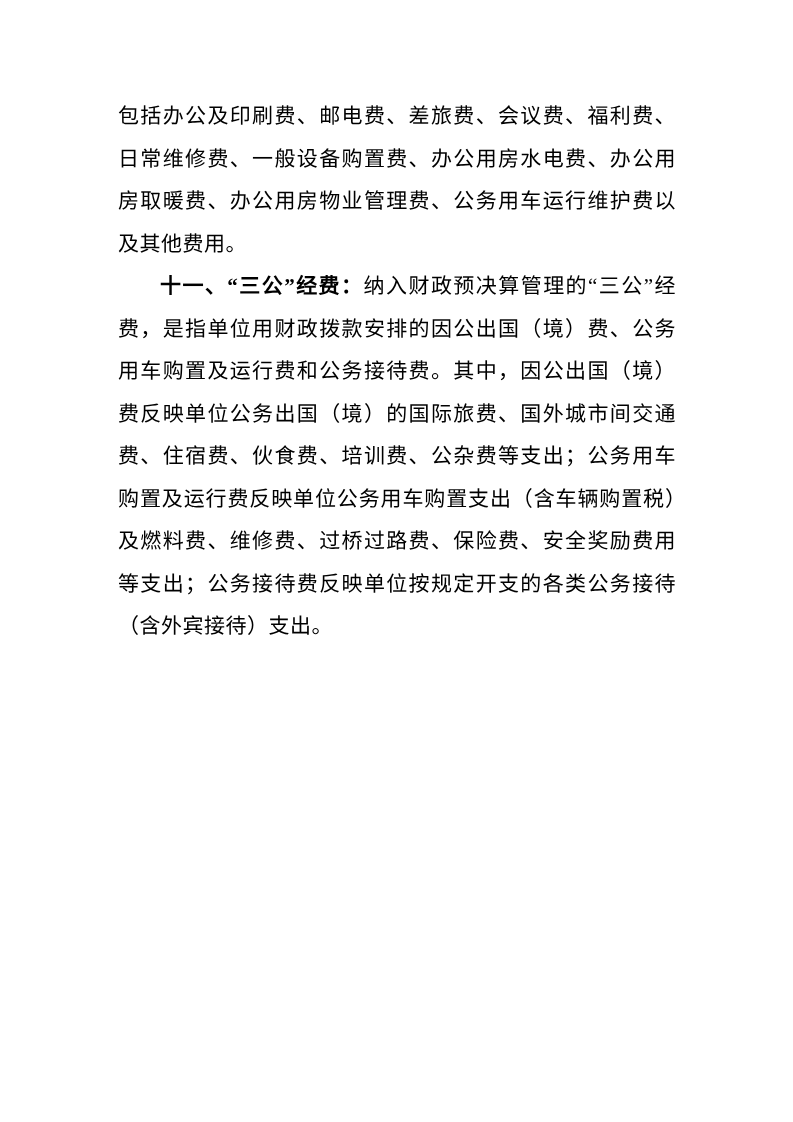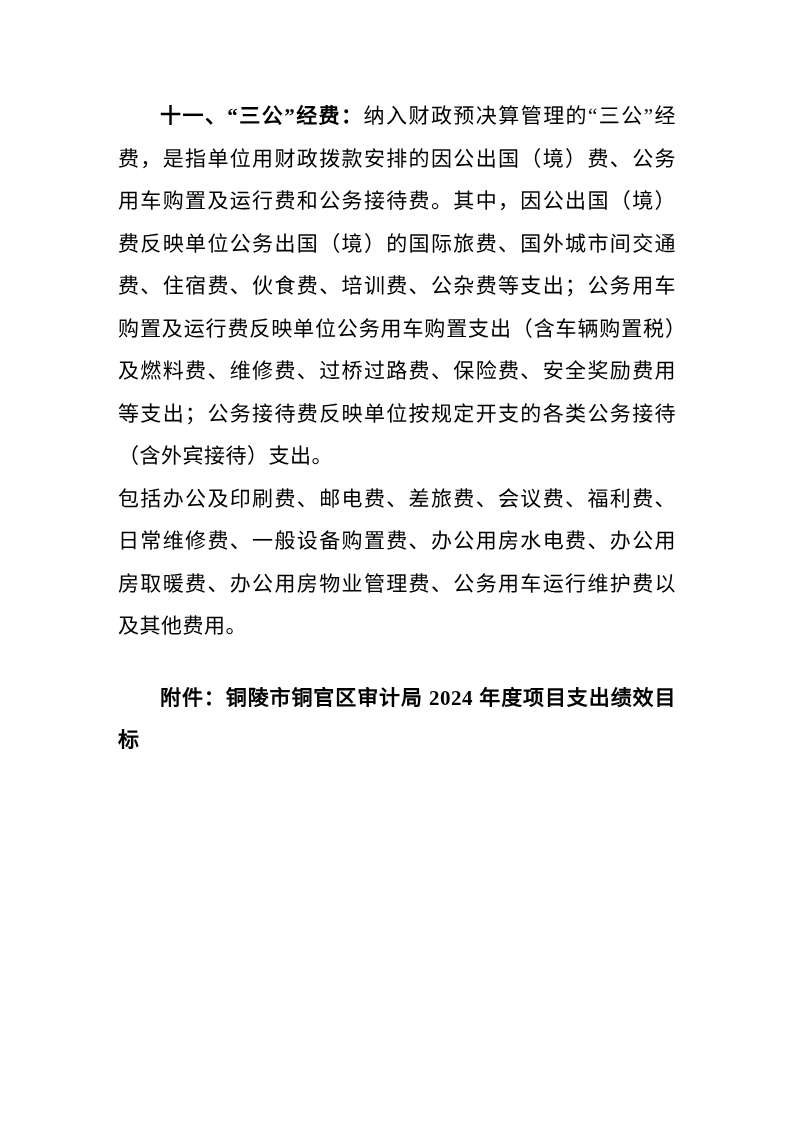--- a/index.html
+++ b/index.html
@@ -34,19 +34,18 @@
   .attachment {
     margin-top: 29px;
     font-weight: bold;
   }
 </style>
 </head>
 <body style="background: rgb(255, 255, 255); color: rgb(0, 0, 0);">
 
 <div class="page">
 
+  <p class="doc-text">包括办公及印刷费、邮电费、差旅费、会议费、福利费、日常维修费、一般设备购置费、办公用房水电费、办公用房取暖费、办公用房物业管理费、公务用车运行维护费以及其他费用。</p>
+
   <p class="doc-text indent"><strong class="lead-bold">十一、“三公”经费：</strong><span>纳入财政预决算管理的“三公”经费，是指单位用财政拨款安排的因公出国（境）费、公务用车购置及运行费和公务接待费。其中，因公出国（境）费反映单位公务出国（境）的国际旅费、国外城市间交通费、住宿费、伙食费、培训费、公杂费等支出；公务用车购置及运行费反映单位公务用车购置支出（含车辆购置税）及燃料费、维修费、过桥过路费、保险费、安全奖励费用等支出；公务接待费反映单位按规定开支的各类公务接待（含外宾接待）支出。</span></p>
 
-  <p class="doc-text">包括办公及印刷费、邮电费、差旅费、会议费、福利费、日常维修费、一般设备购置费、办公用房水电费、办公用房取暖费、办公用房物业管理费、公务用车运行维护费以及其他费用。</p>
-
-  <p class="doc-text indent attachment">附件：铜陵市铜官区审计局 2024 年度项目支出绩效目标</p>
 
 </div>
 
 </body></html>

